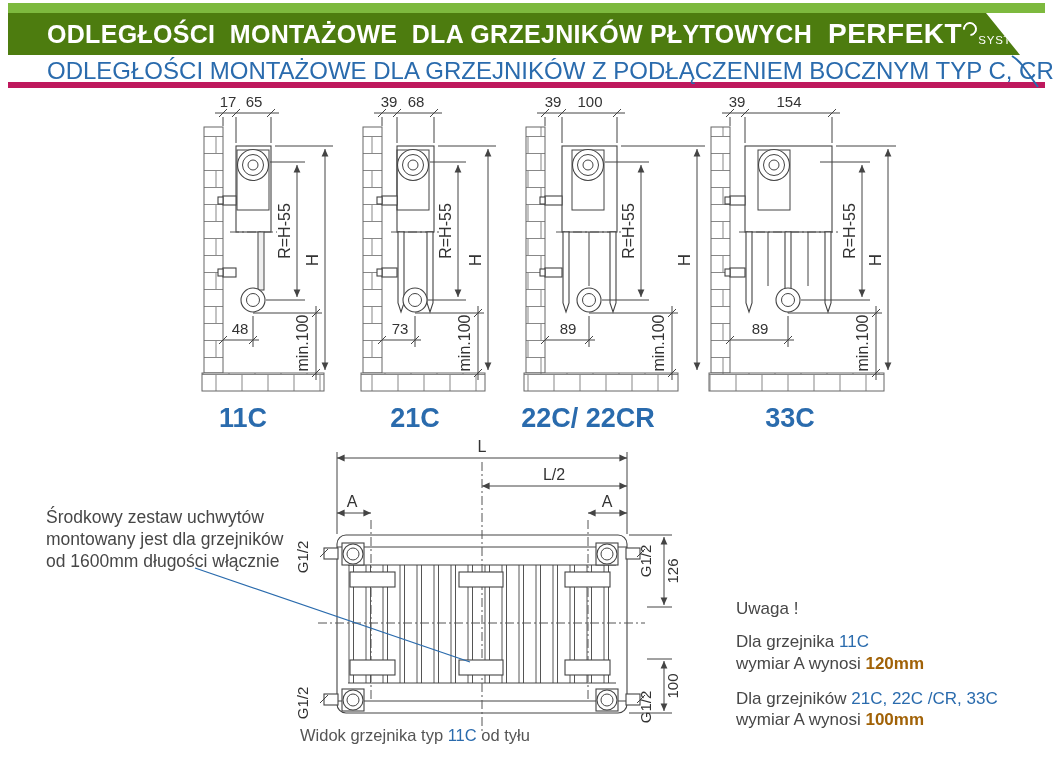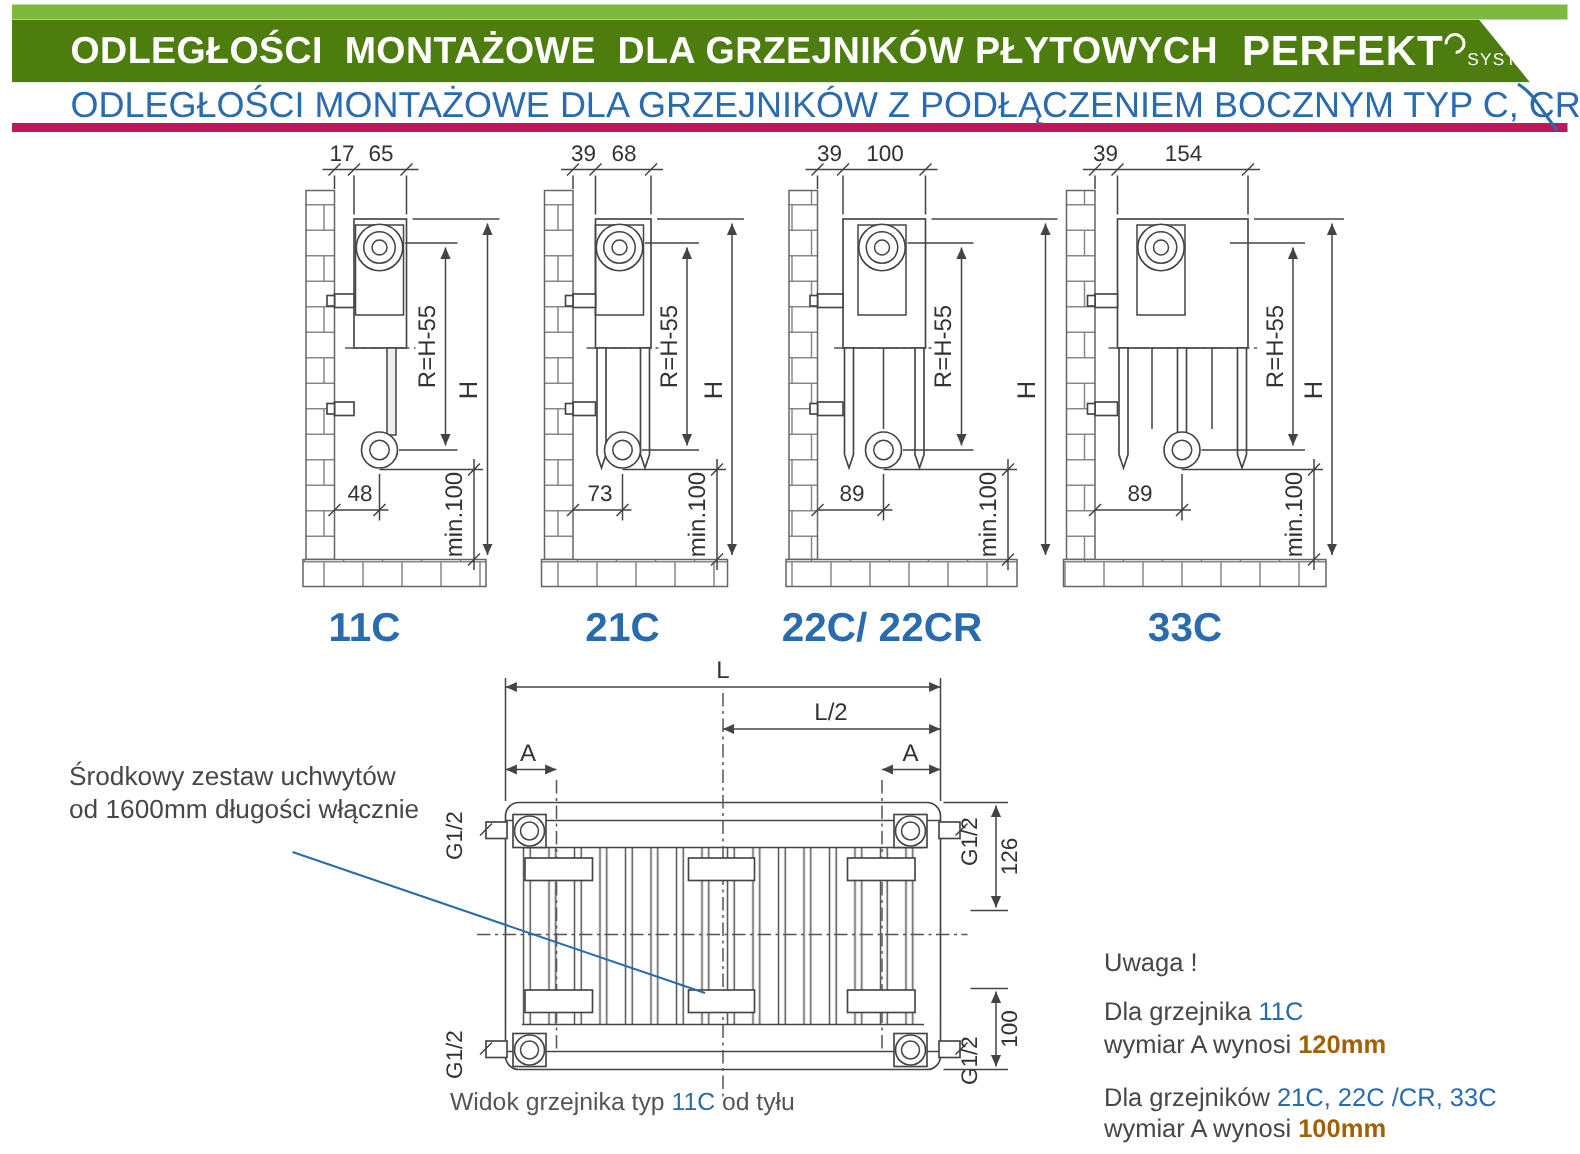--- a/index.html
+++ b/index.html
@@ -15,21 +15,21 @@
   .brand-mark{width:10px;height:10px;border:2.5px solid #fff;border-radius:50%;border-bottom-color:transparent;
               transform:rotate(40deg);margin:0 1px 12px 1px;}
   .brand-sub{font-size:11.5px;letter-spacing:.8px;margin-bottom:2px;}
   .subtitle{position:absolute;left:8px;top:55px;width:1037px;height:33px;border-bottom:6px solid #be185d;
             color:#2a6bad;font-size:24px;line-height:31px;padding-left:39px;box-sizing:border-box;white-space:pre;}
   svg.draw{position:absolute;left:0;top:0;}
   .type-label{position:absolute;top:403px;font-size:27px;font-weight:700;color:#2a6bad;text-align:center;}
   .tl-1{left:173px;width:140px;} .tl-2{left:345px;width:140px;} .tl-3{left:483px;width:210px;} .tl-4{left:720px;width:140px;}
   .annot{position:absolute;left:46px;top:507px;font-size:17.5px;color:#474747;line-height:1.25;}
   .notes{position:absolute;left:736px;top:598px;font-size:17px;color:#474747;line-height:1.25;}
-  .notes .head{margin-bottom:12px;margin-top:33px;}
+  .notes .head{margin-bottom:12px;}
   .notes .grp{margin-bottom:14px;}
   .blue{color:#2a6bad;}
   .bold-val{font-weight:700;color:#a16207;}
   .caption{position:absolute;left:300px;top:726px;width:340px;font-size:16.5px;color:#555;}
   
   .ln{fill:none;stroke:#444;stroke-width:1;}
   .wh{fill:#fff;stroke:#444;stroke-width:1.1;}
   .pan{fill:#efefef;stroke:#444;stroke-width:1;}
   .brick{fill:url(#pbrick);stroke:#666;stroke-width:1;}
   .dashdot{fill:none;stroke:#555;stroke-width:1;stroke-dasharray:9 3 2 3;}
@@ -266,20 +266,21 @@
     <path class="leader" d="M195,568 L470,662"></path>
   </svg>
 
   <div class="type-label tl-1">11C</div>
   <div class="type-label tl-2">21C</div>
   <div class="type-label tl-3">22C/ 22CR</div>
   <div class="type-label tl-4">33C</div>
 
   <div class="annot">
     <div>Środkowy zestaw uchwytów</div>
+    <div>montowany jest dla grzejników</div>
     <div>od 1600mm długości włącznie</div>
   </div>
 
   <div class="notes">
     <div class="head">Uwaga !</div>
     <div class="grp">
       <span>Dla grzejnika </span><span class="blue">11C</span><br>
       <span>wymiar A wynosi </span><span class="bold-val">120mm</span>
     </div>
     <div class="grp">

